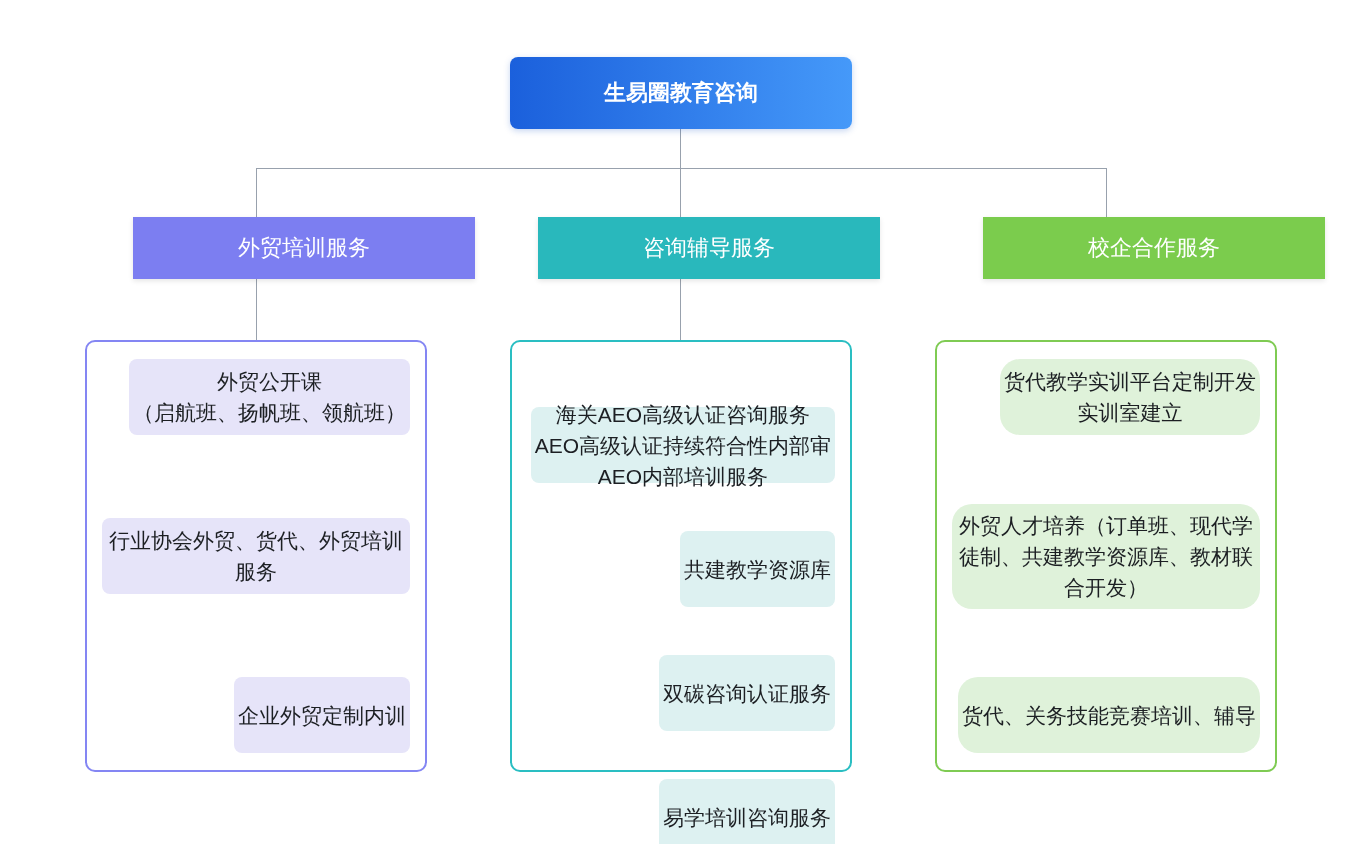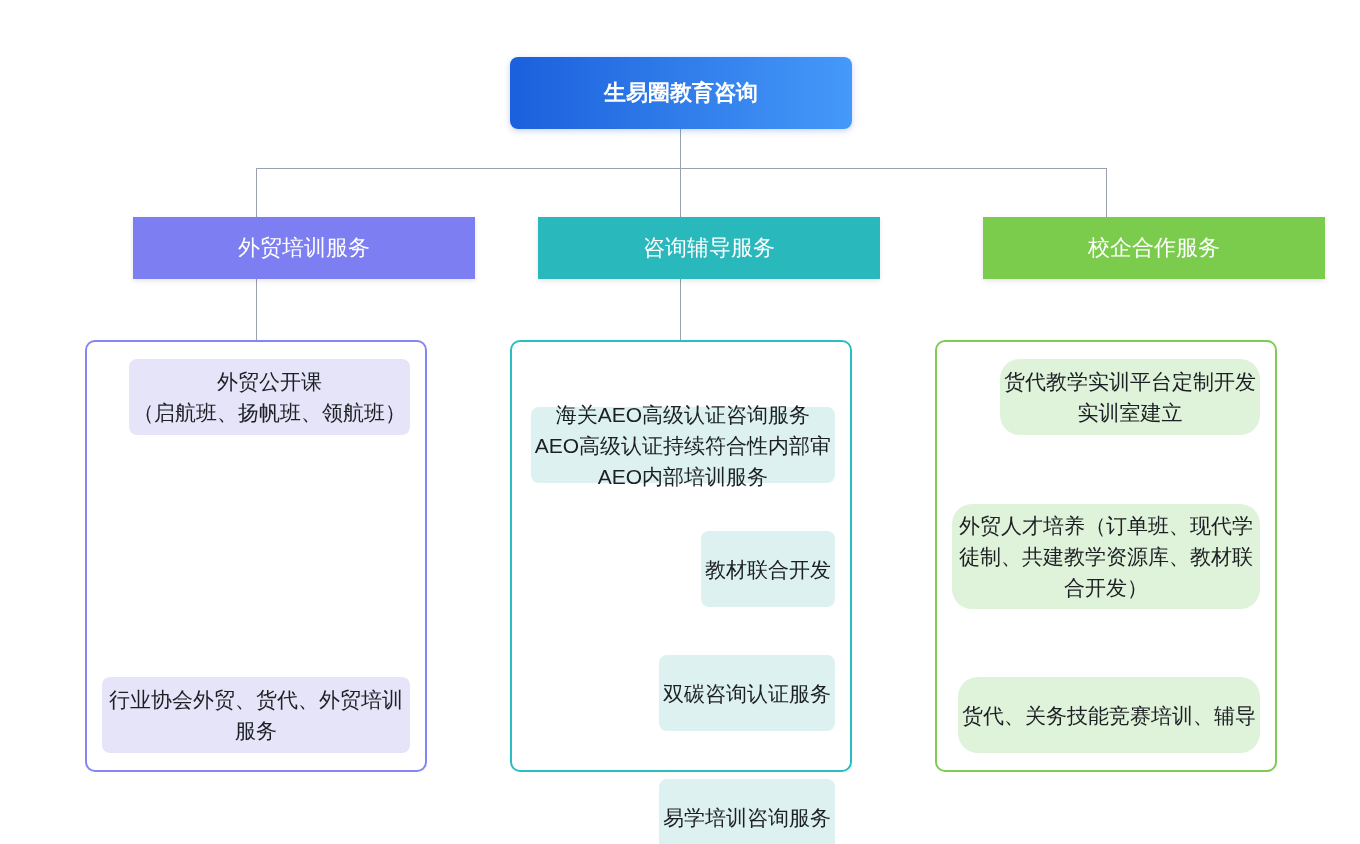--- a/index.html
+++ b/index.html
@@ -106,27 +106,28 @@
     <span>咨询辅导服务</span>
   </div>
   <div class="branch-header" id="header-3">
     <span>校企合作服务</span>
   </div>
 
   <div class="branch-container" id="container-1">
     <div class="item">外贸公开课
 （启航班、扬帆班、领航班）</div>
     <div class="item">行业协会外贸、货代、外贸培训服务</div>
+    <div class="item">企业外贸定制内训</div>
   </div>
 
   <div class="branch-container" id="container-2">
     <div class="item">海关AEO高级认证咨询服务
 AEO高级认证持续符合性内部审
 AEO内部培训服务</div>
-    <div class="item">教材联合开发</div>
+    <div class="item">共建教学资源库</div>
     <div class="item">双碳咨询认证服务</div>
     <div class="item">易学培训咨询服务</div>
   </div>
 
   <div class="branch-container" id="container-3">
     <div class="item">货代教学实训平台定制开发
 实训室建立</div>
     <div class="item">外贸人才培养（订单班、现代学徒制、共建教学资源库、教材联合开发）</div>
     <div class="item">货代、关务技能竞赛培训、辅导</div>
   </div>

